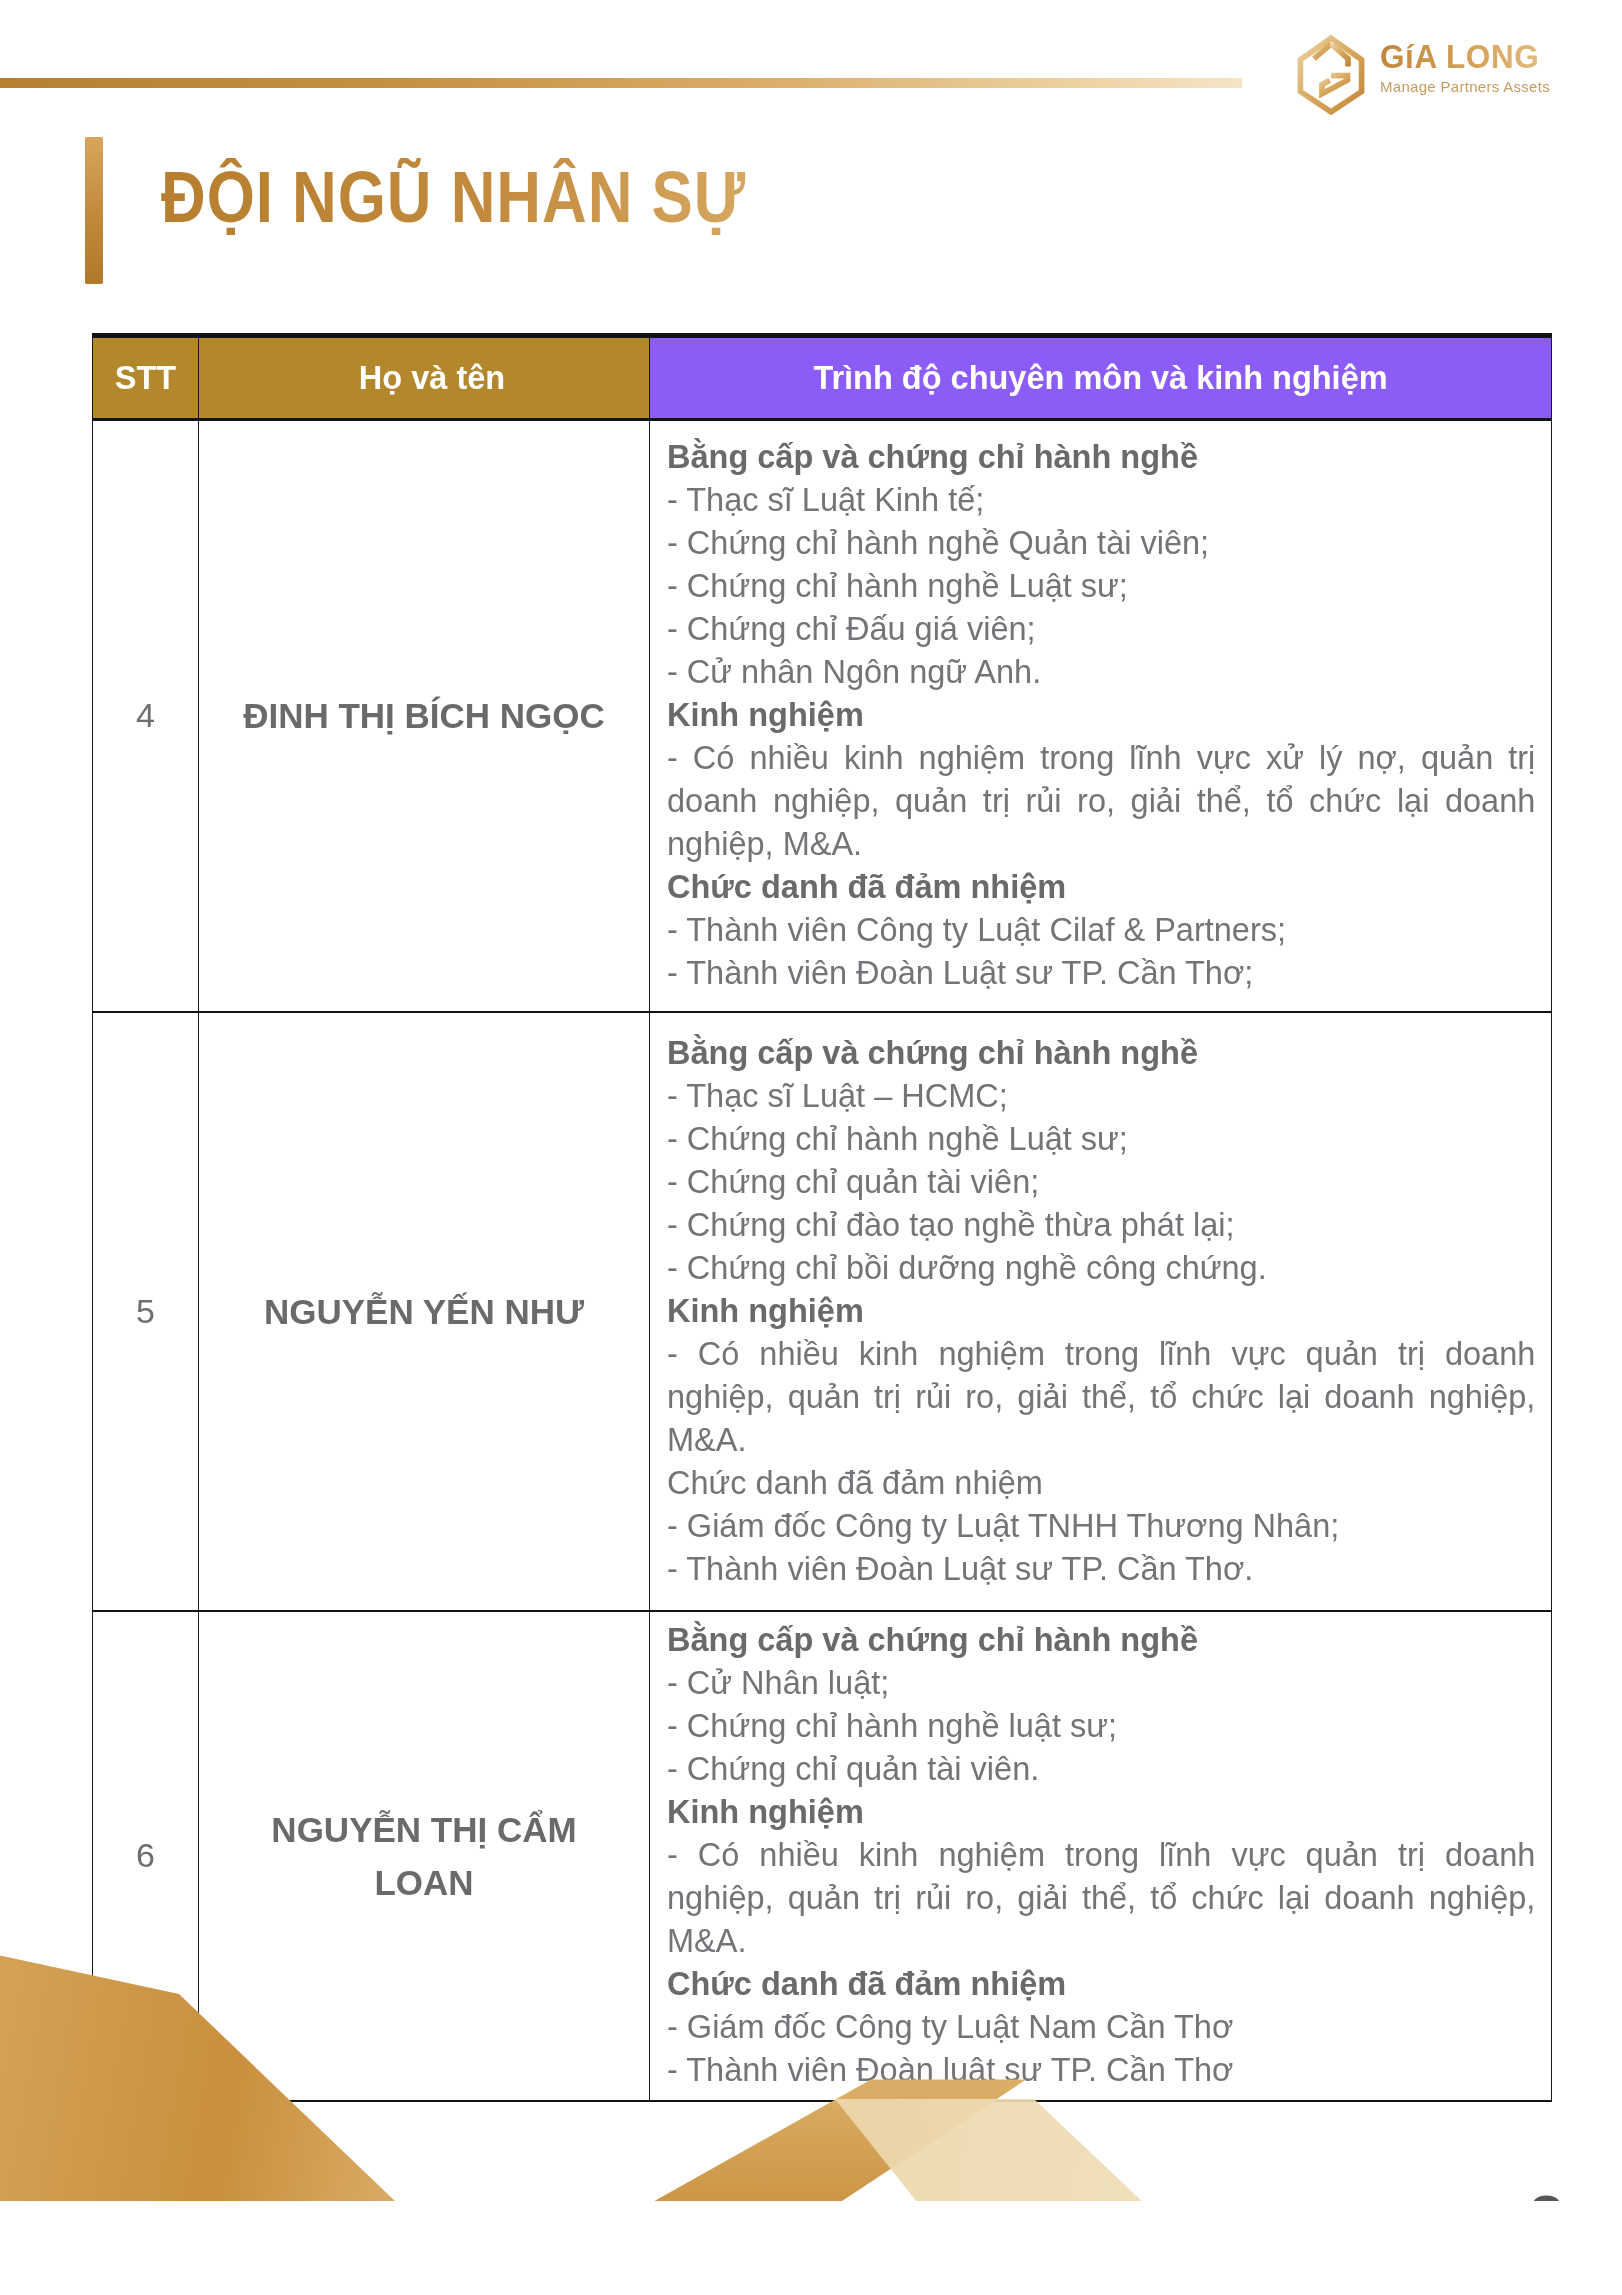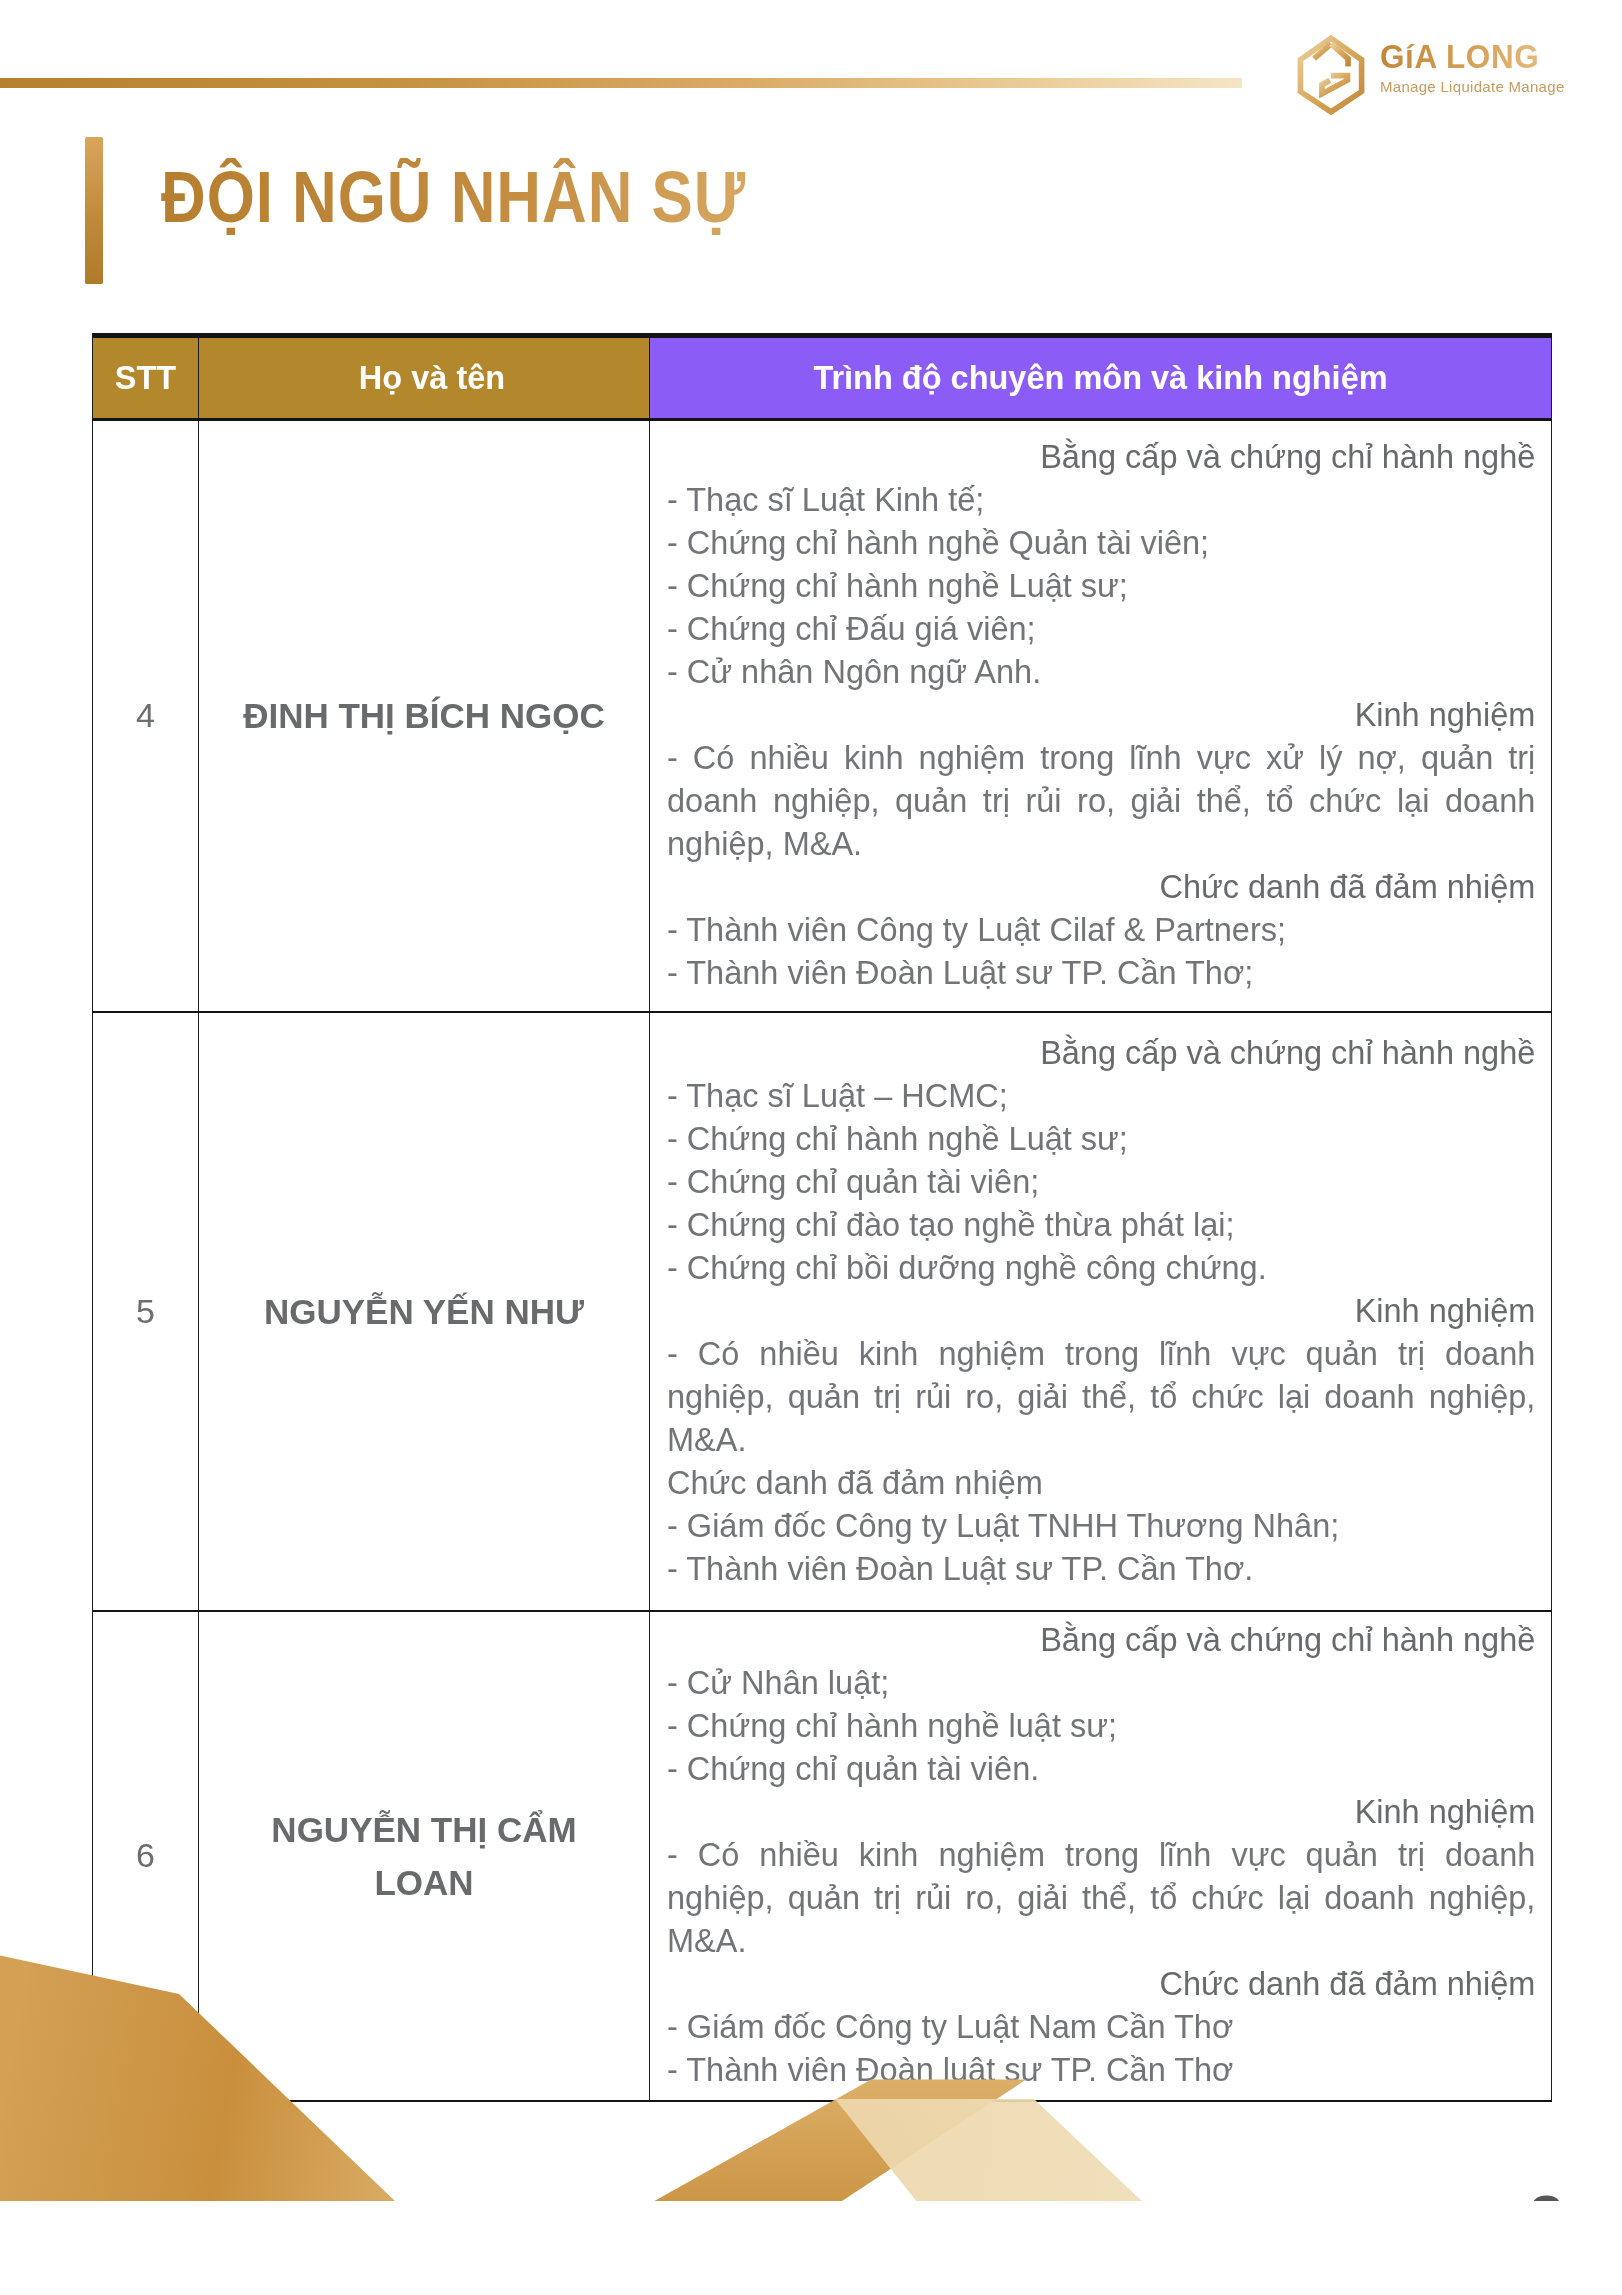--- a/index.html
+++ b/index.html
@@ -70,21 +70,21 @@
   td.cell-stt  { font-size:34px; color:#6d6e70; text-align:center; }
   td.cell-name {
     font-size:35px; font-weight:bold; color:#696a6c; text-align:center;
     padding:0 40px; line-height:53px;
   }
   td.cell-details {
     font-size:32.5px; line-height:43px; color:#737477;
     padding:7.8px 15.7px 7.8px 17px; text-align:left;
   }
   .dl { min-height:43px; }
-  .dl-bold { font-weight:normal; color:#696a6c;text-align:right; }
+  .dl-bold { font-weight:bold; color:#696a6c; }
   .dl-justify { text-align:justify; }
 
   
   .deco-left {
     position:absolute; left:0; top:1950px; width:504px; height:345px;
     clip-path:polygon(0 5.6px, 179px 44px, 493px 345px, 0 345px);
     background:linear-gradient(100deg,#d3a054 5%,#c98f3d 45%,#e2ba7a 95%);
   }
   .deco-mid {
     position:absolute; left:0; top:2074px; width:1623px; height:222px;
@@ -119,21 +119,21 @@
     </defs>
     <g fill="none" stroke="url(#gg)" stroke-width="10" stroke-linejoin="miter">
       <path d="M60 6 L114 44 L114 100 L60 136 L6 100 L6 44 Z"></path>
       <path d="M60 16 L60 72"></path>
       <path d="M60 16 L30 42"></path>
       <path d="M60 16 L90 42 L90 56"></path>
       <path d="M60 72 L89 72 L89 80 L44 104 L44 88 L58 80"></path>
     </g>
   </svg>
   <div class="logo-name">GíA LONG</div>
-  <div class="logo-tagline">Manage Liquidate Manage</div>
+  <div class="logo-tagline">Manage Partners Assets</div>
 
   <div class="title-accent"></div>
   <div class="page-title">ĐỘI NGŨ NHÂN SỰ</div>
 
   <table class="team-table">
     <colgroup>
         <col class="c-stt">
         <col class="c-name">
         <col class="c-info">
       </colgroup>

